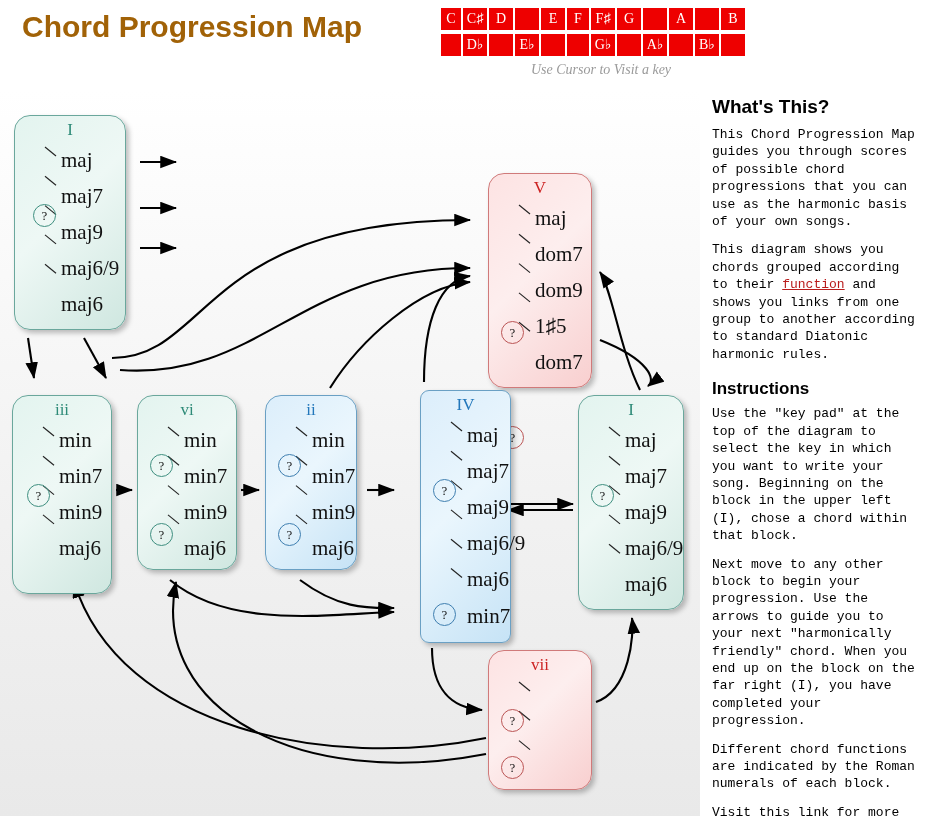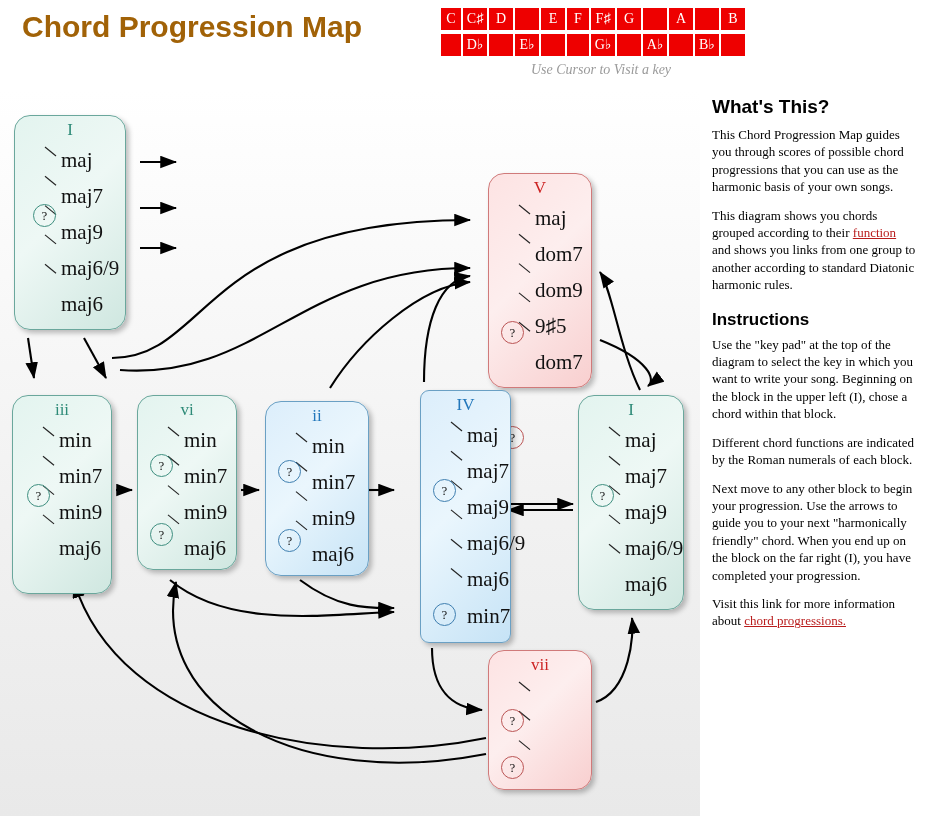--- a/index.html
+++ b/index.html
@@ -158,21 +158,21 @@
   }
   #sidebar h3 {
     font-size: 17px;
     margin: 16px 0 6px 0;
     font-family: "Liberation Sans", sans-serif;
   }
   #sidebar p {
     font-size: 13px;
     line-height: 1.34;
     margin: 0 0 11px 0;
-    font-family: Liberation Serif, serif;
+    font-family: Liberation Mono, monospace;
   }
   .link {
     color: #b91c1c;
     text-decoration: underline;
     cursor: pointer;
   }
 </style>
 </head>
 <body>
 
@@ -272,21 +272,21 @@
         <path d="M41,157.2 L30,148.2" stroke="#222" stroke-width="1.1" fill="none"></path>
       </svg>
       <div class="qmark" style="left: 18px; top: 88px;">?</div>
     </div>
     <div class="block red" style="left: 488px; top: 83px; width: 104px; height: 215px;">
       <div class="numeral">V</div>
       <ul class="chord-list">
         <li>maj</li>
         <li>dom7</li>
         <li>dom9</li>
-        <li>9♯5</li>
+        <li>1♯5</li>
         <li>dom7</li>
       </ul>
       <svg width="104" height="215" style="position: absolute; left: 0px; top: 0px;">
         <path d="M41,40 L30,31" stroke="#222" stroke-width="1.1" fill="none"></path>
         <path d="M41,69.3 L30,60.3" stroke="#222" stroke-width="1.1" fill="none"></path>
         <path d="M41,98.6 L30,89.6" stroke="#222" stroke-width="1.1" fill="none"></path>
         <path d="M41,127.9 L30,118.9" stroke="#222" stroke-width="1.1" fill="none"></path>
         <path d="M41,157.2 L30,148.2" stroke="#222" stroke-width="1.1" fill="none"></path>
       </svg>
       <div class="qmark" style="left: 12px; top: 147px;">?</div>
@@ -318,21 +318,21 @@
       </ul>
       <svg width="100" height="175" style="position: absolute; left: 0px; top: 0px;">
         <path d="M41,40 L30,31" stroke="#222" stroke-width="1.1" fill="none"></path>
         <path d="M41,69.3 L30,60.3" stroke="#222" stroke-width="1.1" fill="none"></path>
         <path d="M41,98.6 L30,89.6" stroke="#222" stroke-width="1.1" fill="none"></path>
         <path d="M41,127.9 L30,118.9" stroke="#222" stroke-width="1.1" fill="none"></path>
       </svg>
       <div class="qmark" style="left: 12px; top: 58px;">?</div>
       <div class="qmark" style="left: 12px; top: 127px;">?</div>
     </div>
-    <div class="block blue" style="left: 265px; top: 305px; width: 104px; height: 175px; margin-top: 6px;">
+    <div class="block blue" style="left: 265px; top: 305px; width: 92px; height: 175px;">
       <div class="numeral">ii</div>
       <ul class="chord-list">
         <li>min</li>
         <li>min7</li>
         <li>min9</li>
         <li>maj6</li>
       </ul>
       <svg width="98" height="175" style="position: absolute; left: 0px; top: 0px;">
         <path d="M41,40 L30,31" stroke="#222" stroke-width="1.1" fill="none"></path>
         <path d="M41,69.3 L30,60.3" stroke="#222" stroke-width="1.1" fill="none"></path>
@@ -392,16 +392,16 @@
       <div class="qmark" style="left: 12px; top: 105px;">?</div>
     </div>
   </div>
 
 <div id="sidebar">
   <h2>What's This?</h2>
   <p>This Chord Progression Map guides you through scores of possible chord progressions that you can use as the harmonic basis of your own songs.</p>
   <p><span>This diagram shows you chords grouped according to their </span><span class="link">function</span><span> and shows you links from one group to another according to standard Diatonic harmonic rules.</span></p>
   <h3>Instructions</h3>
   <p>Use the "key pad" at the top of the diagram to select the key in which you want to write your song. Beginning on the block in the upper left (I), chose a chord within that block.</p>
+  <p>Next move to any other block to begin your progression. Use the arrows to guide you to your next "harmonically friendly" chord. When you end up on the block on the far right (I), you have completed your progression.</p>
   <p>Different chord functions are indicated by the Roman numerals of each block.</p>
-  <p>Next move to any other block to begin your progression. Use the arrows to guide you to your next "harmonically friendly" chord. When you end up on the block on the far right (I), you have completed your progression.</p>
   <p><span>Visit this link for more information about </span><span class="link">chord progressions.</span></p>
 </div>
 
 </body></html>

